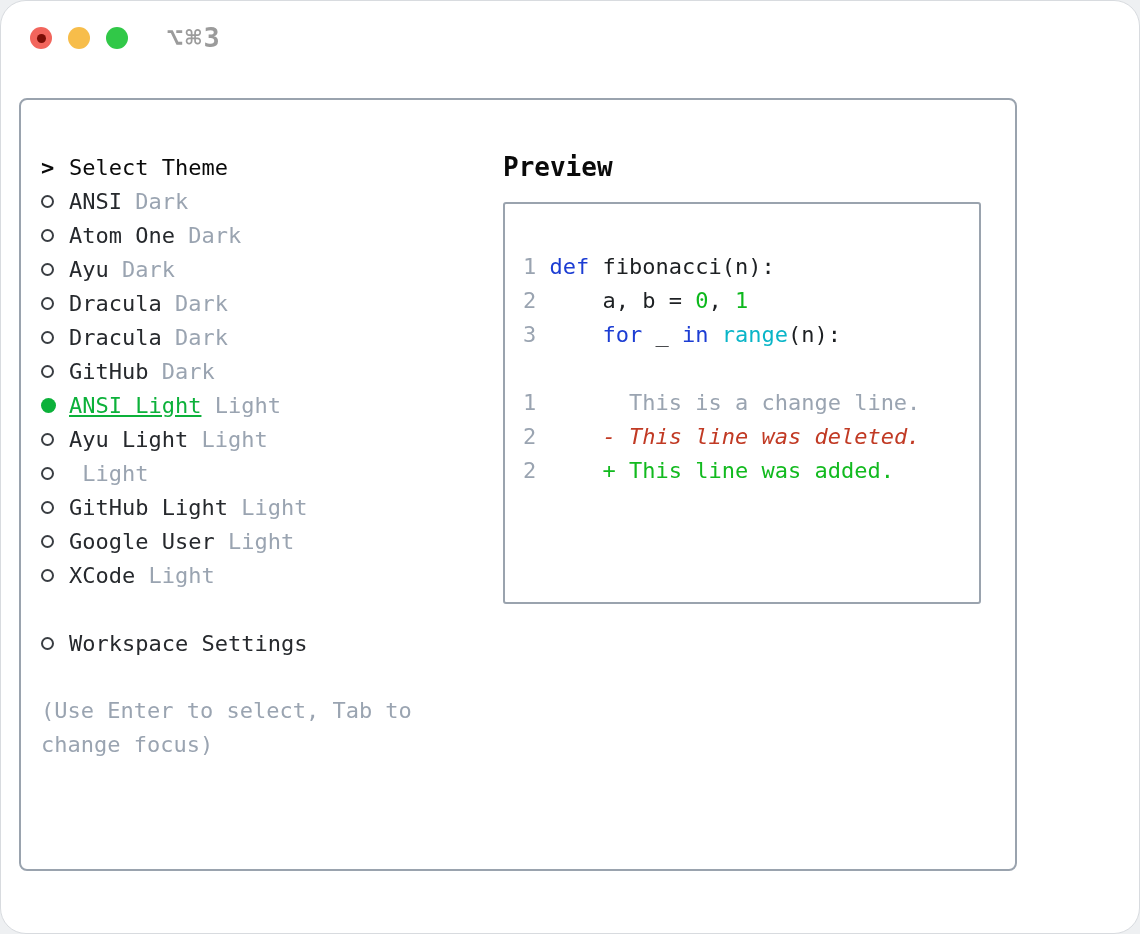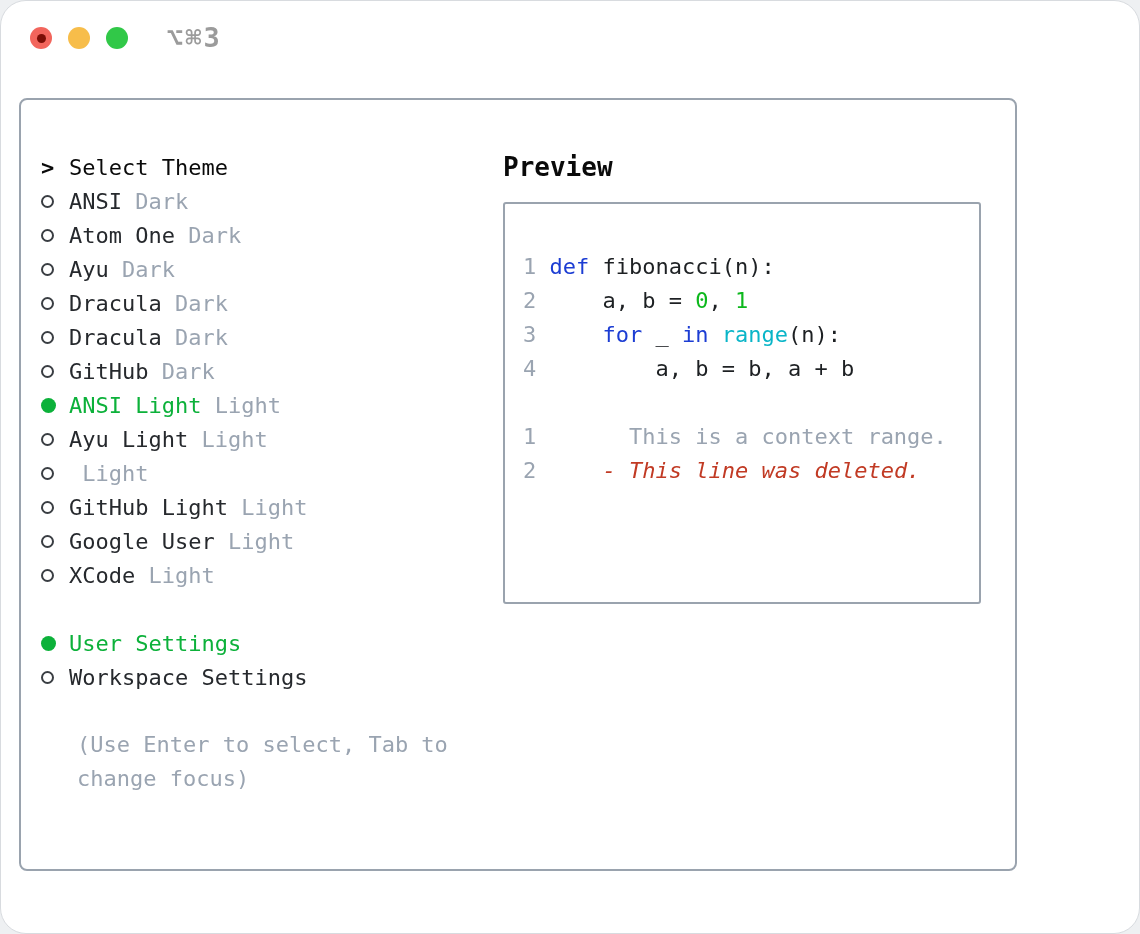--- a/index.html
+++ b/index.html
@@ -38,26 +38,26 @@
   
   .left-col{position:absolute;left:20px;top:50px;width:450px;font-size:22px;color:var(--fg);}
   .row{display:flex;align-items:center;height:34px;white-space:pre;}
   .marker{width:28px;flex:0 0 28px;display:flex;align-items:center;}
   .cursor{font-weight:bold;color:#0a0a0a;}
   .radio{width:13px;height:13px;border-radius:50%;border:2px solid var(--radio-stroke);display:inline-block;}
   .radio.filled{width:15px;height:15px;border:none;background:var(--ui-green);}
   .header-label{font-weight:normal;color:#0a0a0a;}
   .subheader-label{color:#131517;}
   .item-name{color:#26292d;}
-  .item-name.selected{color:var(--ui-green);}
+  .item-name.selected{color:var(--ui-green);text-decoration:underline;}
   .item-variant{color:var(--muted);margin-left:1ch;}
   .option-label{color:#26292d;}
   .option-label.selected{color:var(--ui-green);}
   .spacer{height:34px;}
-  .help{color:var(--muted);line-height:34px;width:30ch;margin-left:36px;}
+  .help{color:var(--muted);line-height:34px;width:30ch;}
   
   .right-col{position:absolute;left:482px;top:50px;}
   .preview-title{height:34px;font-size:26px;font-weight:bold;color:#0a0a0a;display:flex;align-items:center;}
   .preview-box{
     margin-top:18px;width:478px;height:402px;border:2px solid var(--border);
     border-radius:3px;padding:46px 0 0 18px;overflow:hidden;background:#fff;
   }
   .code-line{height:34px;font-size:22px;line-height:34px;white-space:pre;}
   .c-num{color:var(--muted);}
   .c-fg{color:#1d2023;}
@@ -102,38 +102,37 @@
           <div class="row"><span class="marker"><span class="radio"></span></span><span class="item-variant">Light</span></div>
           <div class="row"><span class="marker"><span class="radio"></span></span><span class="item-name">GitHub Light</span><span class="item-variant">Light</span></div>
           <div class="row"><span class="marker"><span class="radio"></span></span><span class="item-name">Google User</span><span class="item-variant">Light</span></div>
           <div class="row"><span class="marker"><span class="radio"></span></span><span class="item-name">XCode</span><span class="item-variant">Light</span></div>
         </div>
 
       <div class="spacer"></div>
 
 
       <div>
-          <div class="row"><span class="marker"><span class="radio filled"></span></span><span class="option-label selected">User Settings</span></div>
           <div class="row"><span class="marker"><span class="radio"></span></span><span class="option-label">Workspace Settings</span></div>
         </div>
 
       <div class="spacer"></div>
 
       <div class="help">(Use Enter to select, Tab to change focus)</div>
     </div>
 
     <div class="right-col">
       <div class="preview-title">Preview</div>
       <div class="preview-box">
         <div>
             <div class="code-line"><span class="c-num">1 </span><span class="c-kw">def</span><span class="c-fg"> fibonacci(n):</span></div>
             <div class="code-line"><span class="c-num">2 </span><span class="c-fg">    a, b = </span><span class="c-lit">0</span><span class="c-fg">, </span><span class="c-lit">1</span></div>
             <div class="code-line"><span class="c-num">3 </span><span class="c-fg">    </span><span class="c-kw">for</span><span class="c-fg"> _ </span><span class="c-kw">in</span><span class="c-fg"> </span><span class="c-fn">range</span><span class="c-fg">(n):</span></div>
-            <div class="code-line"><span class="c-num">4 </span><span class="c-fg">        a, b = b, a + b</span></div>
             <div class="code-line">&nbsp;</div>
-            <div class="code-line"><span class="c-num">1 </span><span class="c-ctx">      This is a context range.</span></div>
+            <div class="code-line"><span class="c-num">1 </span><span class="c-ctx">      This is a change line.</span></div>
             <div class="code-line"><span class="c-num">2 </span><span class="c-fg">    </span><span class="c-del">- This line was deleted.</span></div>
+            <div class="code-line"><span class="c-num">2 </span><span class="c-fg">    </span><span class="c-add">+ This line was added.</span></div>
           </div>
       </div>
     </div>
 
   </div>
 </div>
 
 </body></html>

